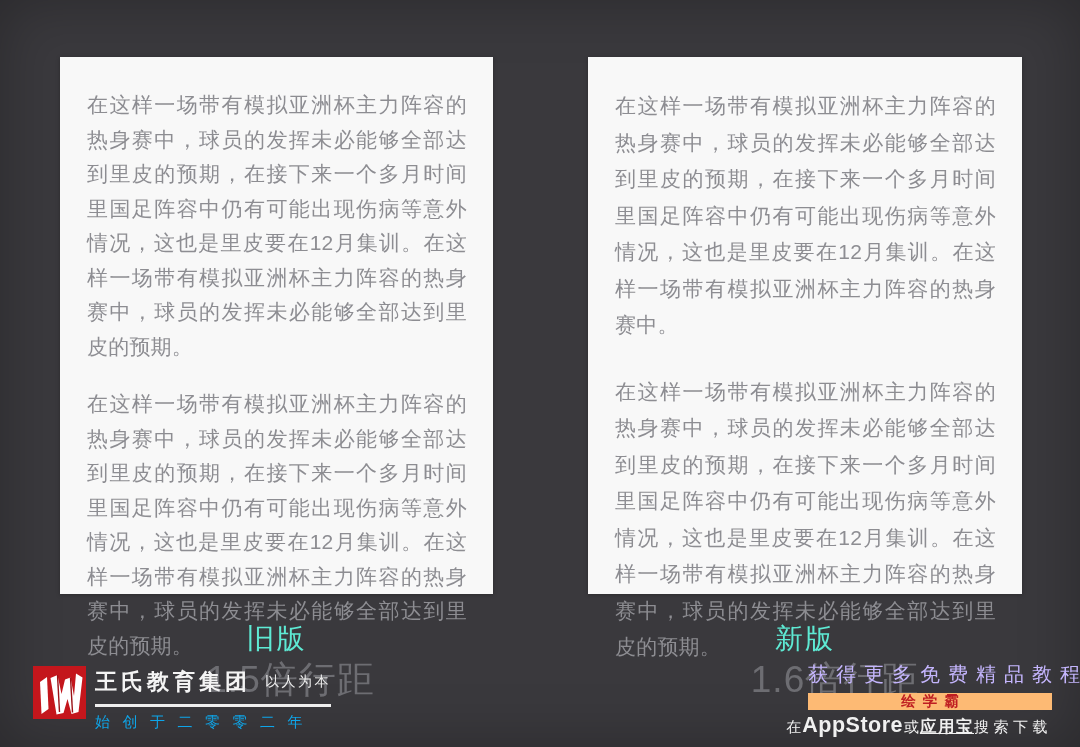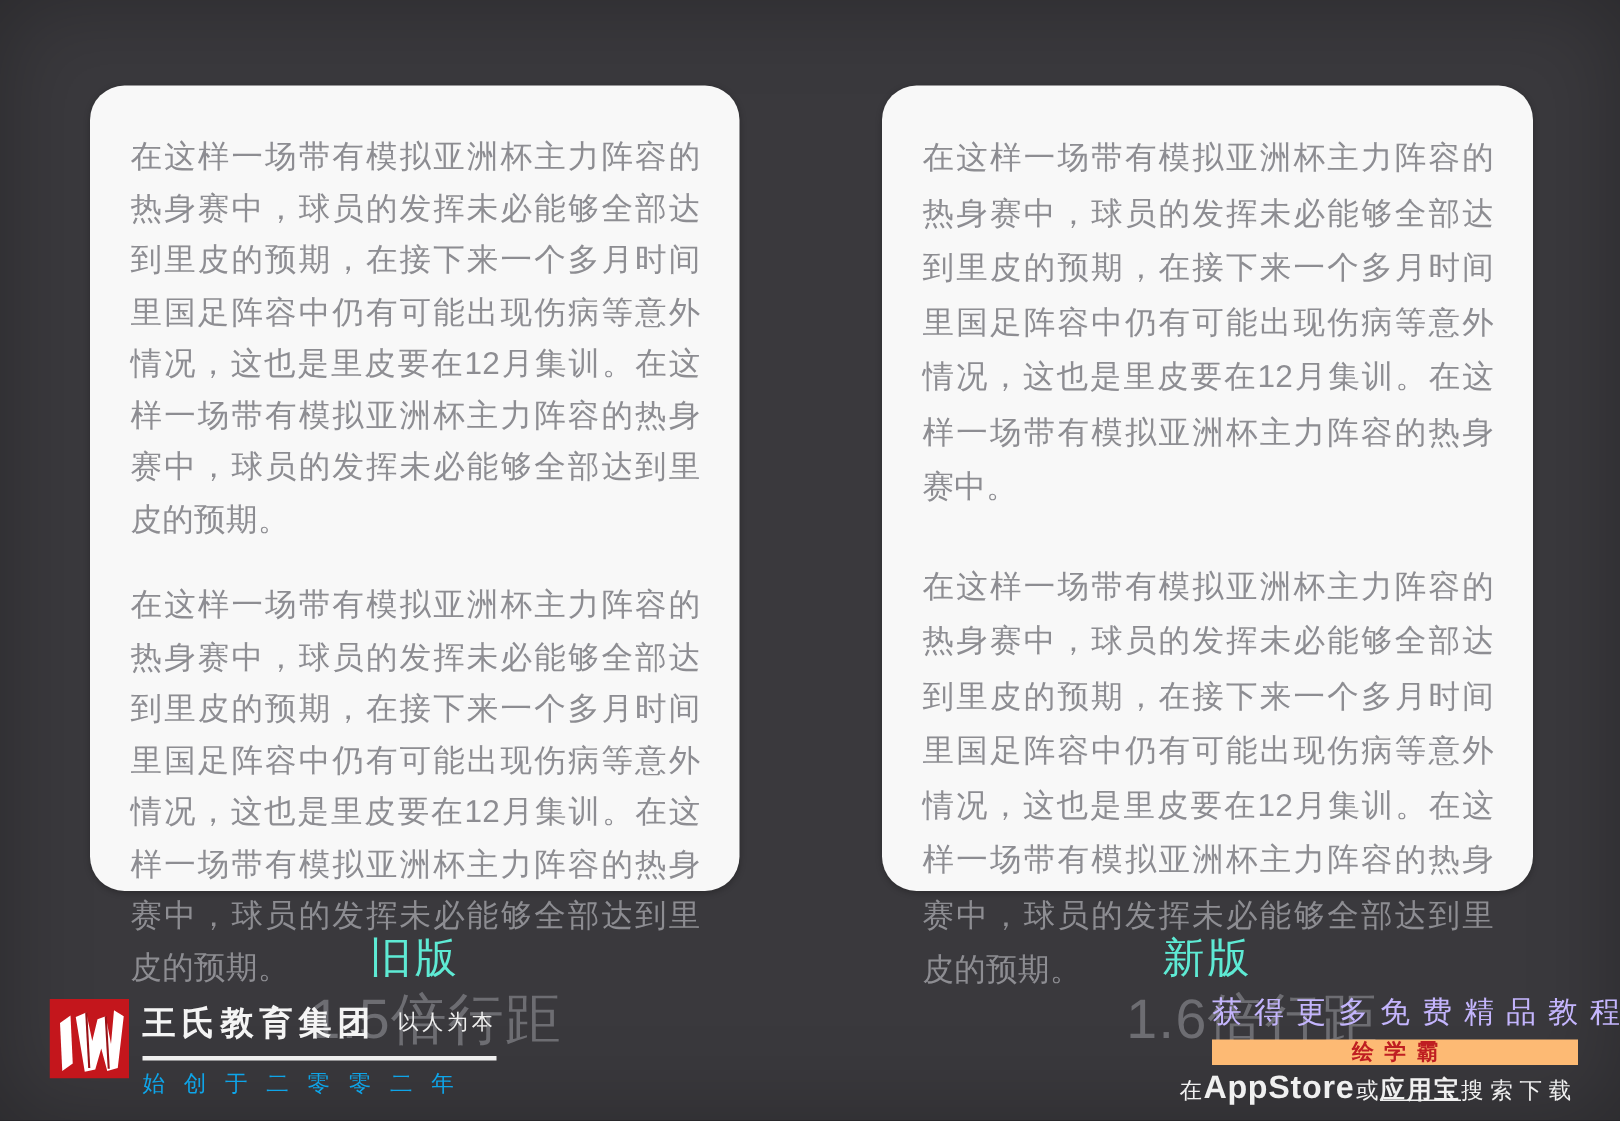--- a/index.html
+++ b/index.html
@@ -10,21 +10,20 @@
     overflow:hidden;
     font-family:"Liberation Sans","DejaVu Sans",sans-serif;
     box-shadow:inset 0 0 60px rgba(0,0,0,.28);
   }
   
   .card{
     position:absolute;top:57px;height:537px;width:433px;
     background:#f8f8f8;box-sizing:border-box;
     padding:31px 26px 20px 27px;
     box-shadow:0 1px 4px rgba(0,0,0,.25);
-    border-radius:23px;
   }
   .card-old{left:60px;}
   .card-new{left:588px;width:434px;}
   .card p{
     margin:0;color:#8d8d92;font-size:21px;font-weight:400;
     text-align:justify;text-justify:inter-character;
     word-break:break-all;letter-spacing:.2px;
   }
   .card-old p{line-height:34.5px;margin-bottom:23px;}
   .card-new p{line-height:36.5px;margin-bottom:30px;}

